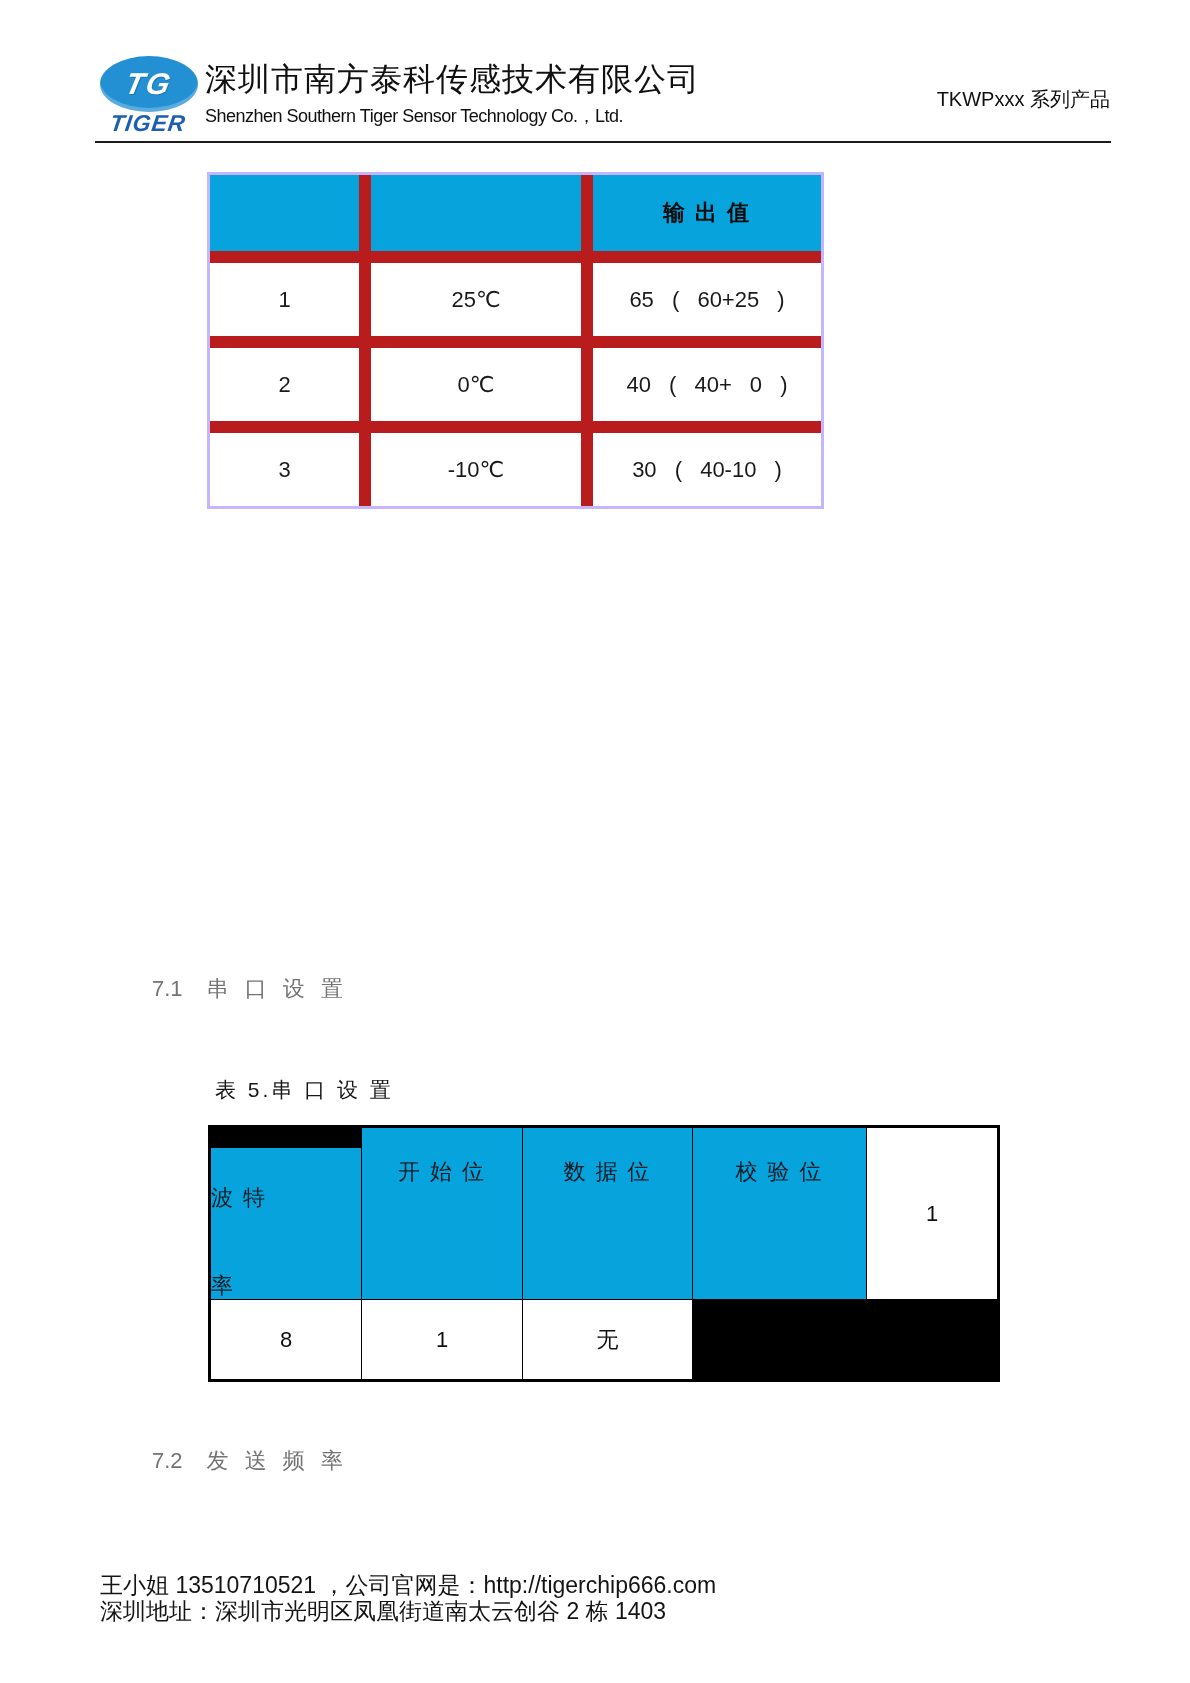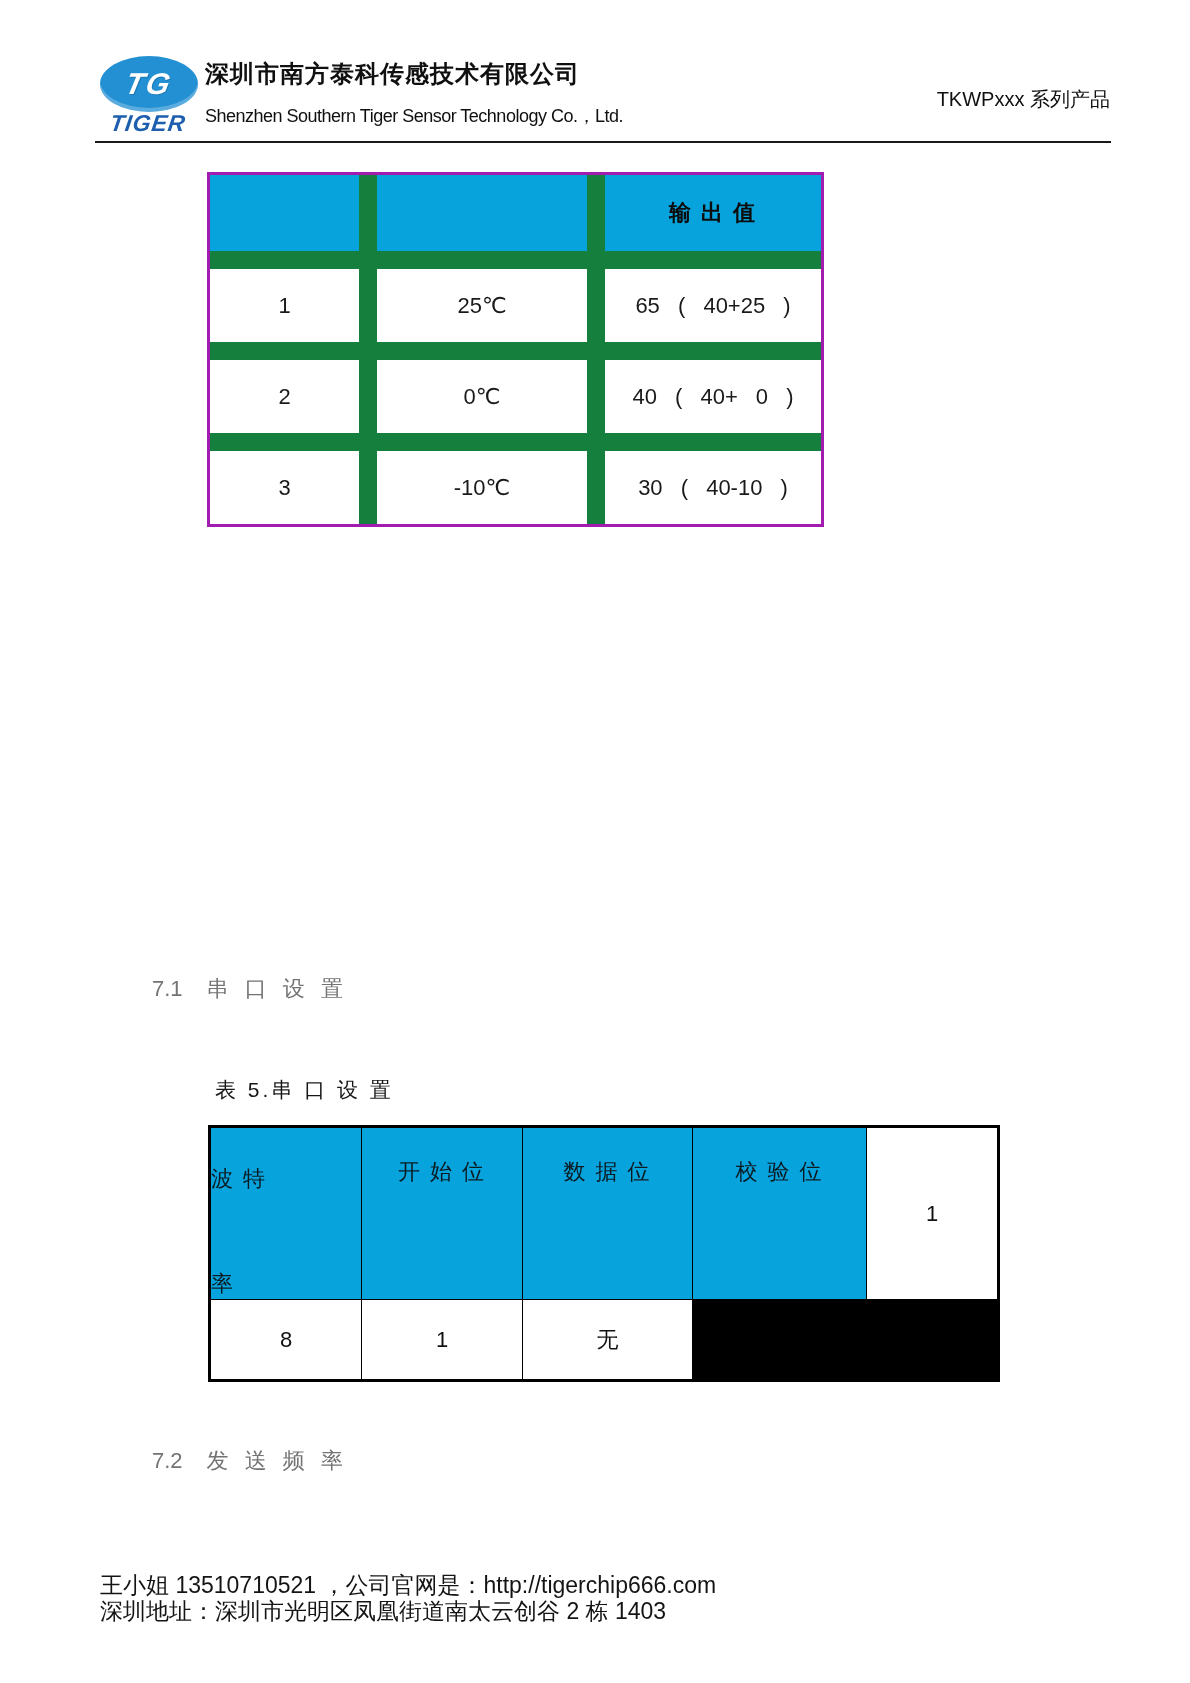--- a/index.html
+++ b/index.html
@@ -24,40 +24,40 @@
     letter-spacing:2px;transform:skewX(-12deg);
     text-shadow:1px 1px 0 #1b77b4;
   }
   .logo-tiger{
     position:absolute;left:98px;top:110px;width:100px;text-align:center;
     color:#1d5fae;font-weight:bold;font-style:italic;font-size:23px;
     letter-spacing:1px;transform:skewX(-8deg);
   }
   .company-cn{
     position:absolute;left:205px;top:58px;
-    font-size:24px;font-weight:bold;color:#101010;letter-spacing:1px;
+    font-size:32px;font-weight:normal;color:#101010;letter-spacing:1px;
   }
   .company-en{
     position:absolute;left:205px;top:104px;
     font-size:18px;color:#101010;letter-spacing:-0.5px;
   }
   .product-series{
     position:absolute;right:80px;top:86px;
     font-size:20px;color:#101010;
   }
   .header-divider{
     position:absolute;left:95px;top:141px;width:1016px;height:0;
     border-top:2px solid #1a1a1a;
   }
   
   .t1{
     position:absolute;left:207px;top:172px;width:611px;
-    border:3px solid #a21caf;background:#15803d;
+    border:3px solid #c4b5fd;background:#b91c1c;
     display:grid;grid-template-columns:149px 210px 1fr;
-    grid-template-rows:76px 73px 73px 73px;gap:18px;
+    grid-template-rows:76px 73px 73px 73px;gap:12px;
   }
   .t1 .cell{
     background:#fff;display:flex;align-items:center;justify-content:center;
     font-size:22px;color:#1a1a1a;
   }
   .t1 .hed{background:#06a3dd;font-weight:bold;color:#0c0c0c;letter-spacing:2px;}
   .t1 .wide{word-spacing:12px;}
   
   .sec-h1{position:absolute;left:115px;top:872px;font-size:24px;font-weight:bold;color:#111;}
   .sec-h1 .num{margin-right:44px;}
@@ -79,21 +79,21 @@
     grid-template-rows:171px 79px;gap:1px;
   }
   .t2 .cell{
     background:#fff;display:flex;align-items:center;justify-content:center;
     font-size:22px;color:#101010;
   }
   .t2 .hed{
     background:#06a3dd;align-items:flex-start;padding-top:29px;
     letter-spacing:2px;color:#0c1a22;
   }
-  .t2 .hed-baud{flex-direction:column;justify-content:space-between;padding-top:36px;}
+  .t2 .hed-baud{flex-direction:column;justify-content:center;padding-top:36px;margin-top:20px;}
   .t2 .hed-baud .l2{margin-top:58px;}
   
   .footer-line{position:absolute;left:100px;font-size:23px;color:#141414;}
   .f1{top:1550px;margin-top:20px;}
   .f2{top:1596px;}
 </style>
 </head>
 <body>
 
 <div class="page">
@@ -107,21 +107,21 @@
   <div class="product-series">TKWPxxx 系列产品</div>
   <div class="header-divider"></div>
 
   <div class="t1">
     <div class="cell hed"></div>
     <div class="cell hed"></div>
     <div class="cell hed">输 出 值</div>
 
     <div class="cell">1</div>
     <div class="cell">25℃</div>
-    <div class="cell wide">65 ( 40+25 )</div>
+    <div class="cell wide">65 ( 60+25 )</div>
 
     <div class="cell">2</div>
     <div class="cell">0℃</div>
     <div class="cell wide">40 ( 40+ 0 )</div>
 
     <div class="cell">3</div>
     <div class="cell">-10℃</div>
     <div class="cell wide">30 ( 40-10 )</div>
   </div>
 

